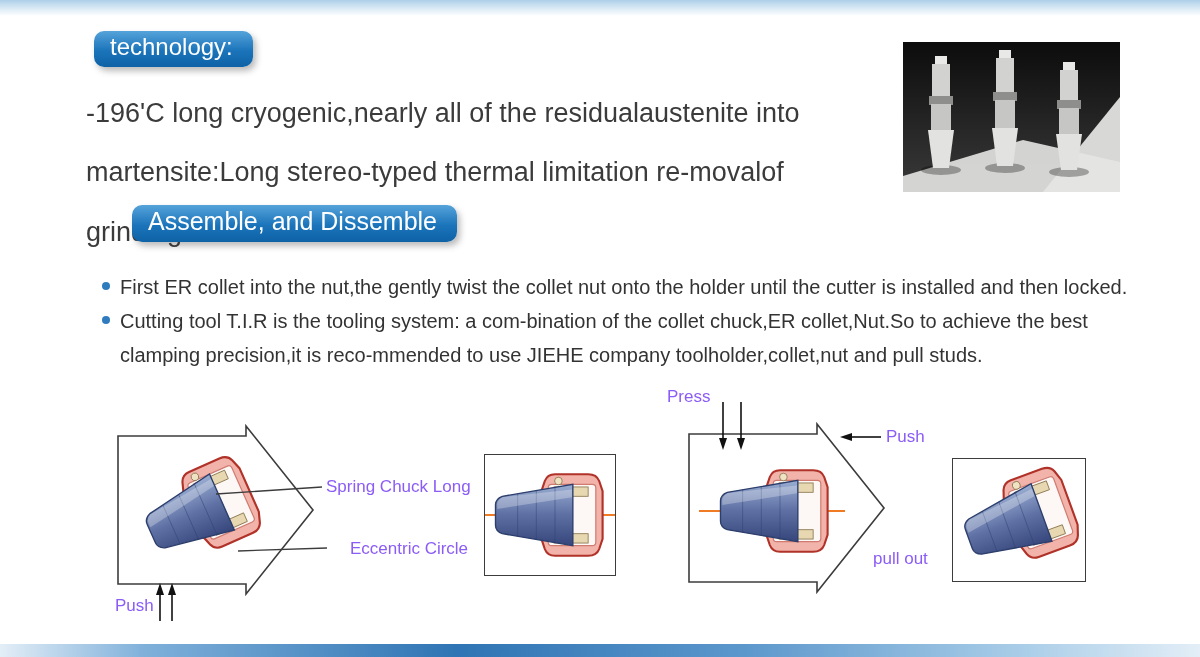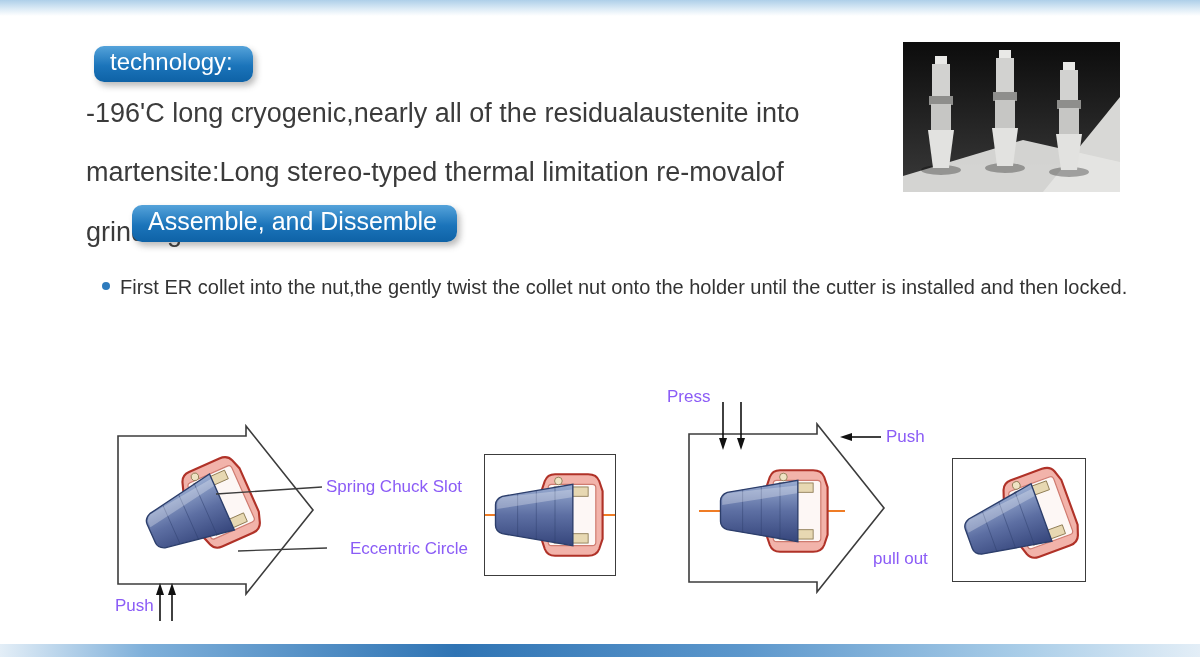--- a/index.html
+++ b/index.html
@@ -14,21 +14,21 @@
   .bottom-strip{
     position:absolute;left:0;bottom:0;width:1200px;height:13px;
     background:linear-gradient(90deg,#e3eef7 0%,#7fb0da 12%,#2f74b4 38%,#5c97cc 62%,#a9cde8 85%,#e3eef7 100%);
   }
   .badge{
     position:absolute;color:#ffffff;
     background:linear-gradient(180deg,#55a3da 0%,#1b74ba 55%,#0e62a6 100%);
     border-radius:10px;box-shadow:3px 4px 6px rgba(60,60,60,.35);
     padding:2px 20px 6px 16px;white-space:nowrap;
   }
-  .badge-tech{left:94px;top:46px;font-size:24px;}
+  .badge-tech{left:94px;top:31px;font-size:24px;}
   .badge-assemble{left:88px;top:205px;font-size:25px;margin-left:44px;}
   .tech-body{
     position:absolute;left:86px;top:84px;width:795px;margin:0;
     font-size:27px;line-height:2.2;color:#3b3b3b;
   }
   .bullets{
     position:absolute;left:88px;top:258px;width:1072px;margin:12px;padding:0;list-style:none;
     font-size:20px;line-height:1.7;color:#333;
   }
   .bullets li{position:relative;padding-left:20px;margin:0;}
@@ -125,20 +125,24 @@
 
   <div class="badge badge-assemble">
     <span>Assemble, and Dissemble</span>
   </div>
 
   <ul class="bullets">
     <li>
       <span class="dot"></span>
       <span>First ER collet into the nut,the gently twist the collet nut onto the holder until the cutter is installed and then locked.</span>
     </li>
+    <li>
+      <span class="dot"></span>
+      <span>Cutting tool T.I.R is the tooling system: a com-bination of the collet chuck,ER collet,Nut.So to achieve the best clamping precision,it is reco-mmended to use JIEHE company toolholder,collet,nut and pull studs.</span>
+    </li>
   </ul>
 
   <div class="fig fig-arrow-left">
     <svg viewBox="0 0 200 172" width="200" height="172">
       <use href="#block-arrow"></use>
       <rect x="24" y="58" width="100" height="95" fill="#ffffff"></rect>
       <g transform="translate(22,36) scale(0.85)">
         <g transform="rotate(-24 75 60)">
             <use href="#collet-art"></use>
           </g>
@@ -191,19 +195,19 @@
     <g>
       <line x1="160" y1="621" x2="160" y2="593" stroke="#111" stroke-width="1.6"></line>
       <polygon points="156,595 164,595 160,583" fill="#111"></polygon>
       <line x1="172" y1="621" x2="172" y2="593" stroke="#111" stroke-width="1.6"></line>
       <polygon points="168,595 176,595 172,583" fill="#111"></polygon>
     </g>
   </svg>
 
   <div class="diag-label lbl-press">Press</div>
   <div class="diag-label lbl-push-right">Push</div>
-  <div class="diag-label lbl-spring">Spring Chuck Slot</div>
+  <div class="diag-label lbl-spring">Spring Chuck Long</div>
   <div class="diag-label lbl-eccentric">Eccentric Circle</div>
   <div class="diag-label lbl-push-bottom">Push</div>
   <div class="diag-label lbl-pull-out">pull out</div>
 
   <div class="bottom-strip"></div>
 </div>
 
 </body></html>

